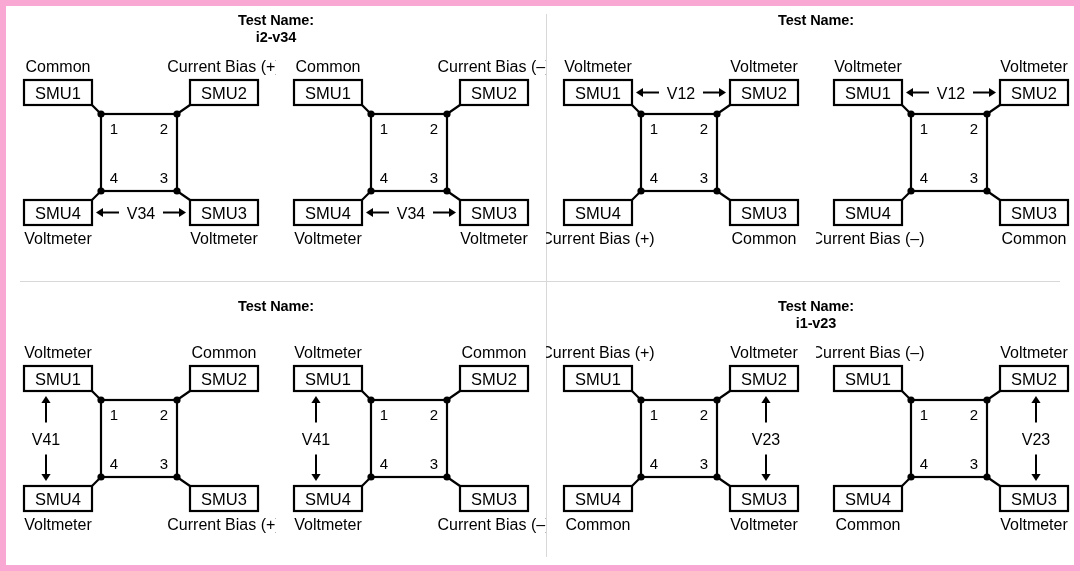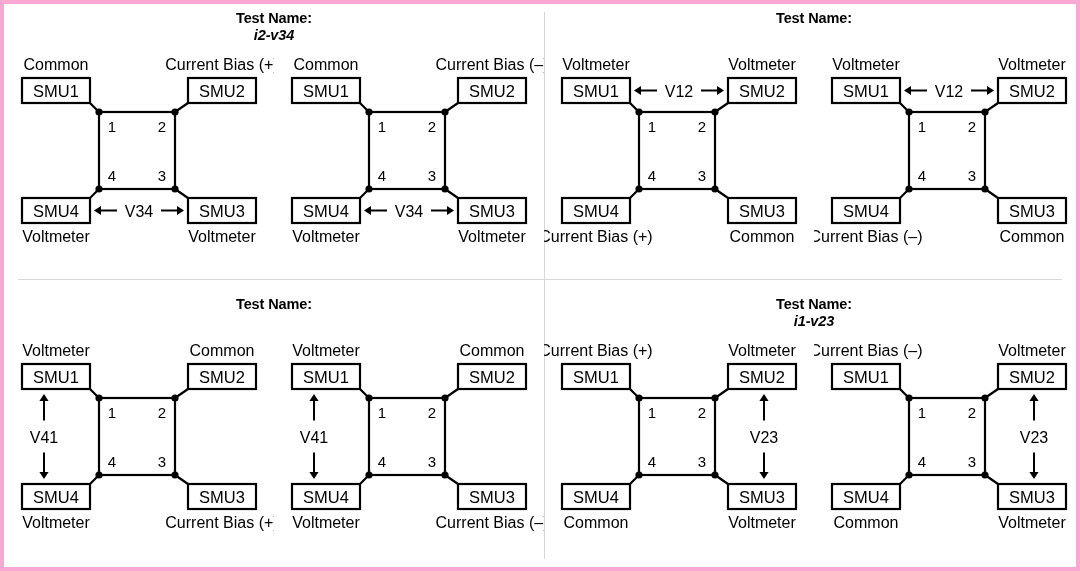--- a/index.html
+++ b/index.html
@@ -7,21 +7,21 @@
     width:1080px;height:571px;
     background:#ffffff;
     font-family:"Liberation Sans", sans-serif;
     color:#000;
     overflow:hidden;
   }
   #page{
     position:relative;
     width:1080px;height:571px;
     box-sizing:border-box;
-    border:4px solid #f9a8d4;
+    border:6px solid #f9a8d4;
     background:#fff;
   }
   .vdivider{
     position:absolute;
     top:8px;bottom:8px;
     left:540px;
     width:1px;
     background:#d8d8d8;
   }
   .hdivider{
@@ -46,21 +46,21 @@
     position:absolute;
     left:0;right:0;
     top:6px;
     text-align:center;
     font-weight:bold;
     font-size:14.5px;
     line-height:17px;
     letter-spacing:-0.1px;
   }
   .qtitle .t1{display:block;}
-  .qtitle .t2{display:block;font-style:italic;}
+  .qtitle .t2{display:block;}
 
   .diagrams{
     position:absolute;
     top:44px;
     left:0;
     width:540px;
     height:240px;
   }
   .diagram{
     position:absolute;

